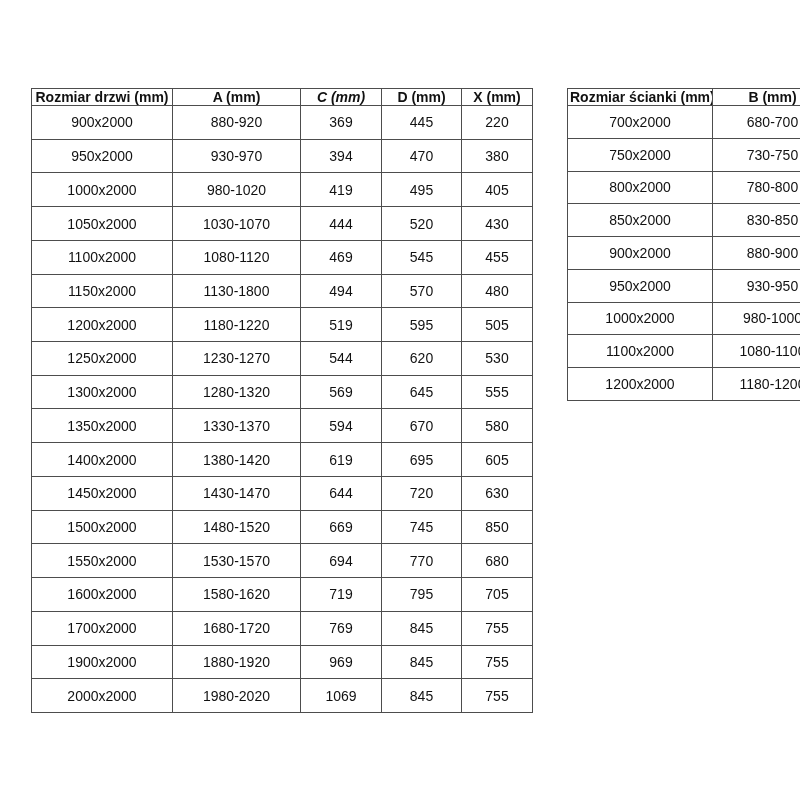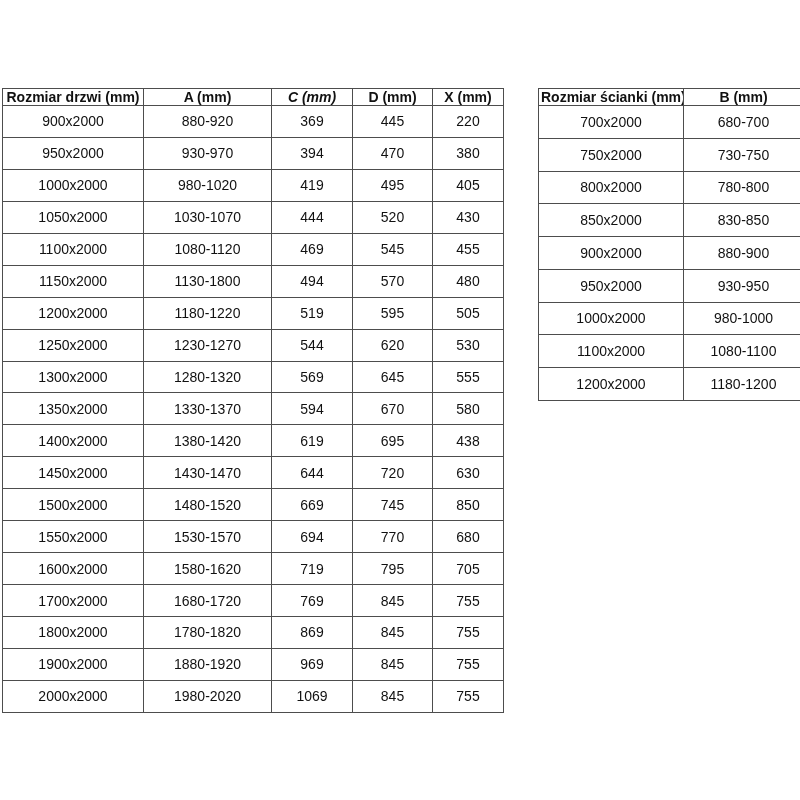--- a/index.html
+++ b/index.html
@@ -13,20 +13,21 @@
     height: 800px;
     background: #ffffff;
     font-family: "Liberation Sans", "DejaVu Sans", sans-serif;
     color: #111111;
   }
   table.spec-table {
     position: absolute;
     border-collapse: collapse;
     table-layout: fixed;
     font-size: 14px;
+    margin-left: 29px;
   }
   table.spec-table th,
   table.spec-table td {
     border: 1px solid #4d4d4d;
     text-align: center;
     vertical-align: middle;
     padding: 0 2px;
     overflow: hidden;
     white-space: nowrap;
     color: #111111;
@@ -142,21 +143,21 @@
           <td>1330-1370</td>
           <td>594</td>
           <td>670</td>
           <td>580</td>
         </tr>
         <tr>
           <td>1400x2000</td>
           <td>1380-1420</td>
           <td>619</td>
           <td>695</td>
-          <td>438</td>
+          <td>605</td>
         </tr>
         <tr>
           <td>1450x2000</td>
           <td>1430-1470</td>
           <td>644</td>
           <td>720</td>
           <td>630</td>
         </tr>
         <tr>
           <td>1500x2000</td>
@@ -180,27 +181,20 @@
           <td>705</td>
         </tr>
         <tr>
           <td>1700x2000</td>
           <td>1680-1720</td>
           <td>769</td>
           <td>845</td>
           <td>755</td>
         </tr>
         <tr>
-          <td>1800x2000</td>
-          <td>1780-1820</td>
-          <td>869</td>
-          <td>845</td>
-          <td>755</td>
-        </tr>
-        <tr>
           <td>1900x2000</td>
           <td>1880-1920</td>
           <td>969</td>
           <td>845</td>
           <td>755</td>
         </tr>
         <tr>
           <td>2000x2000</td>
           <td>1980-2020</td>
           <td>1069</td>

